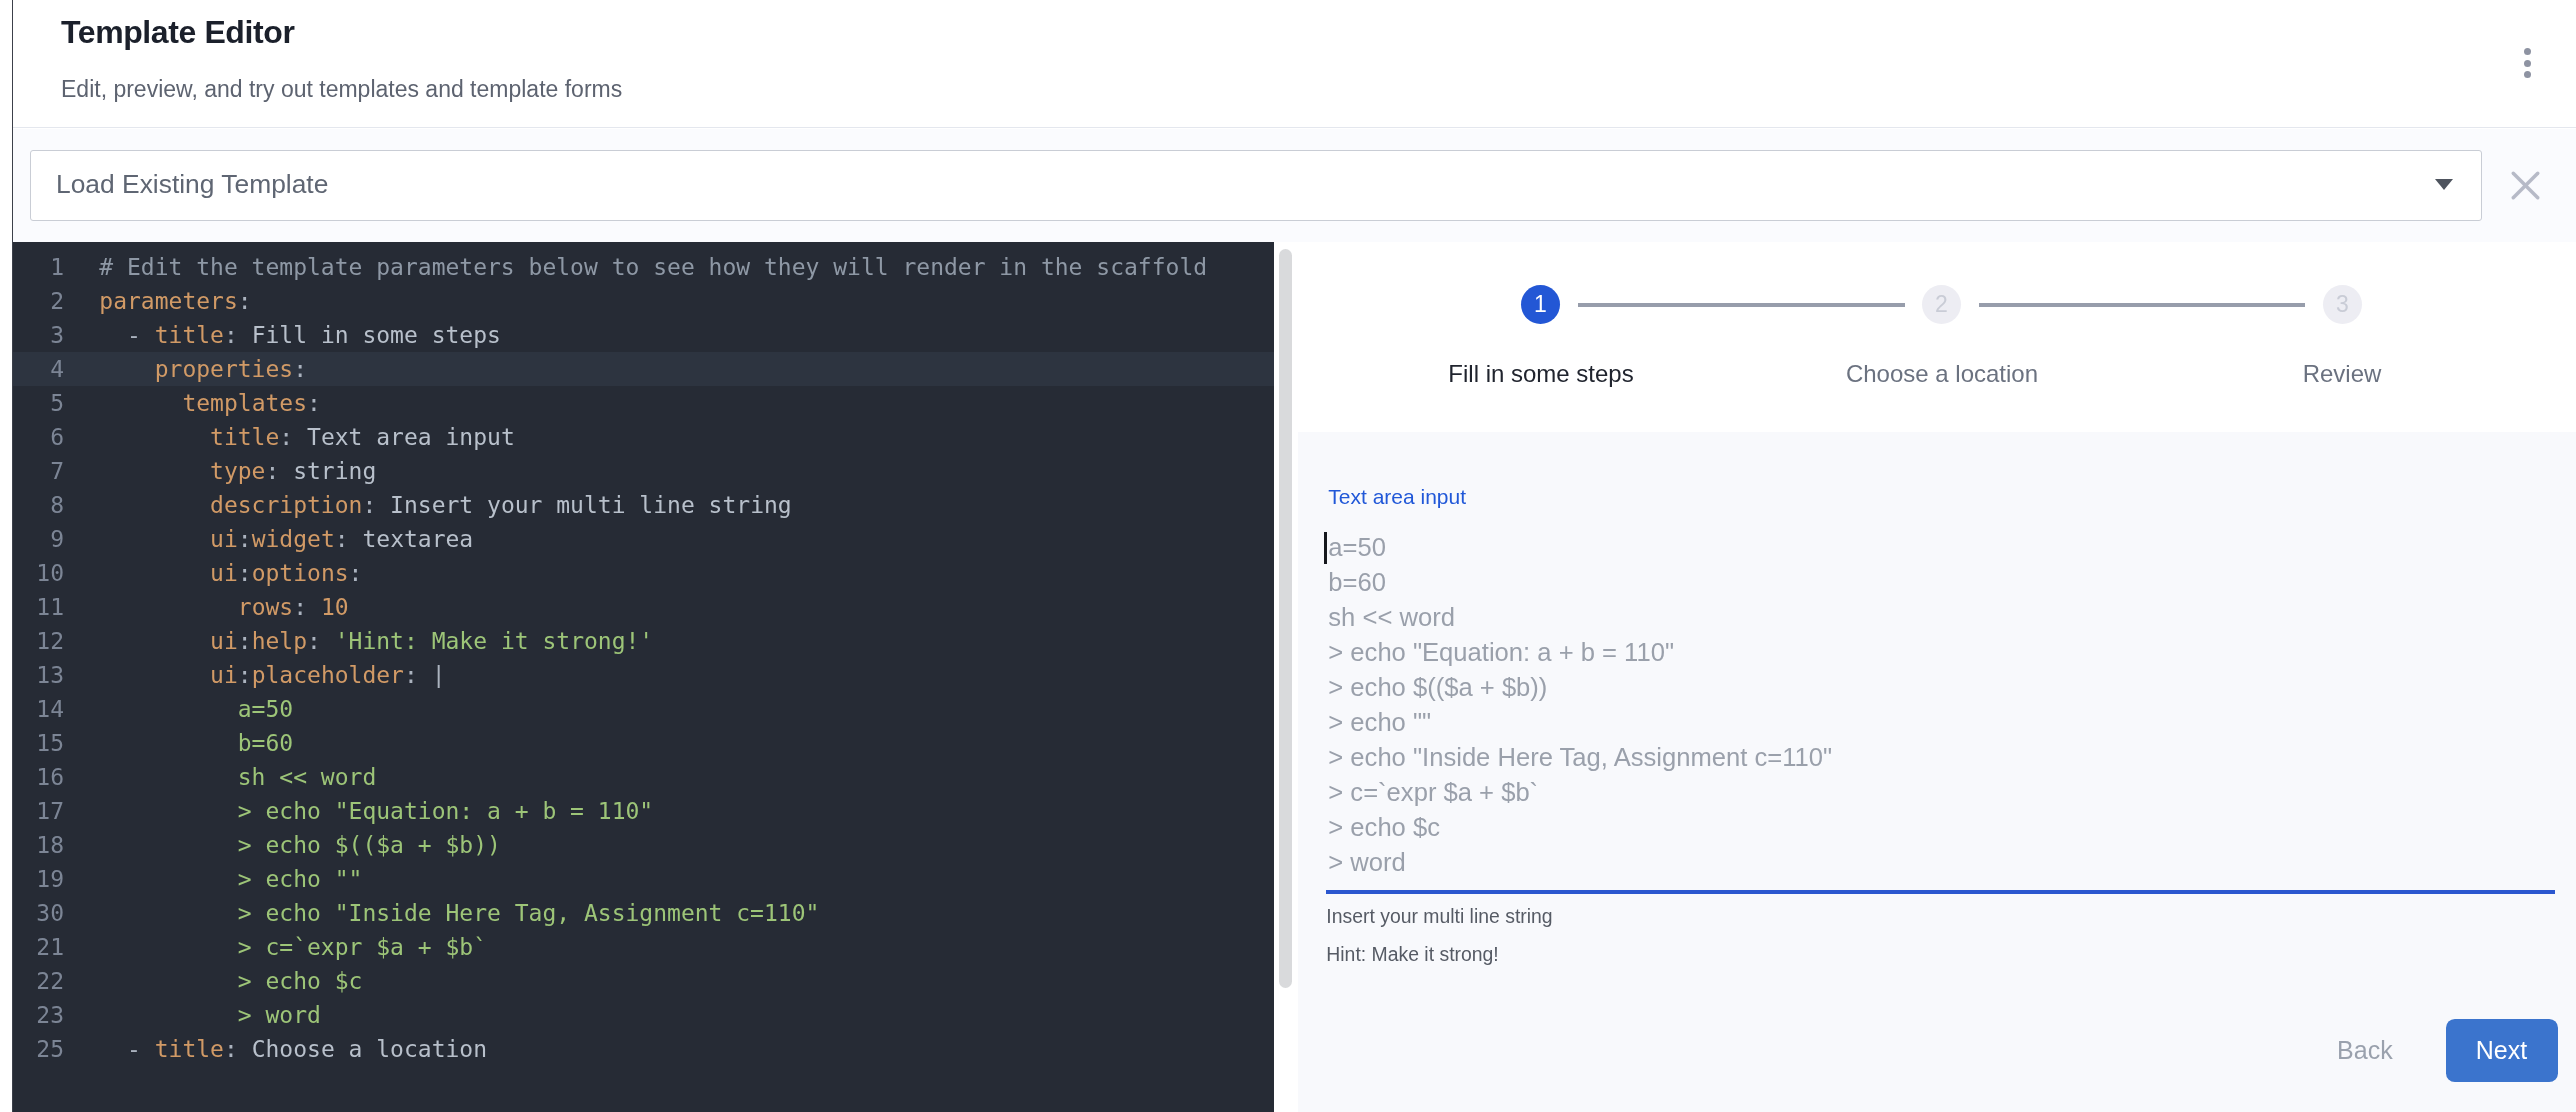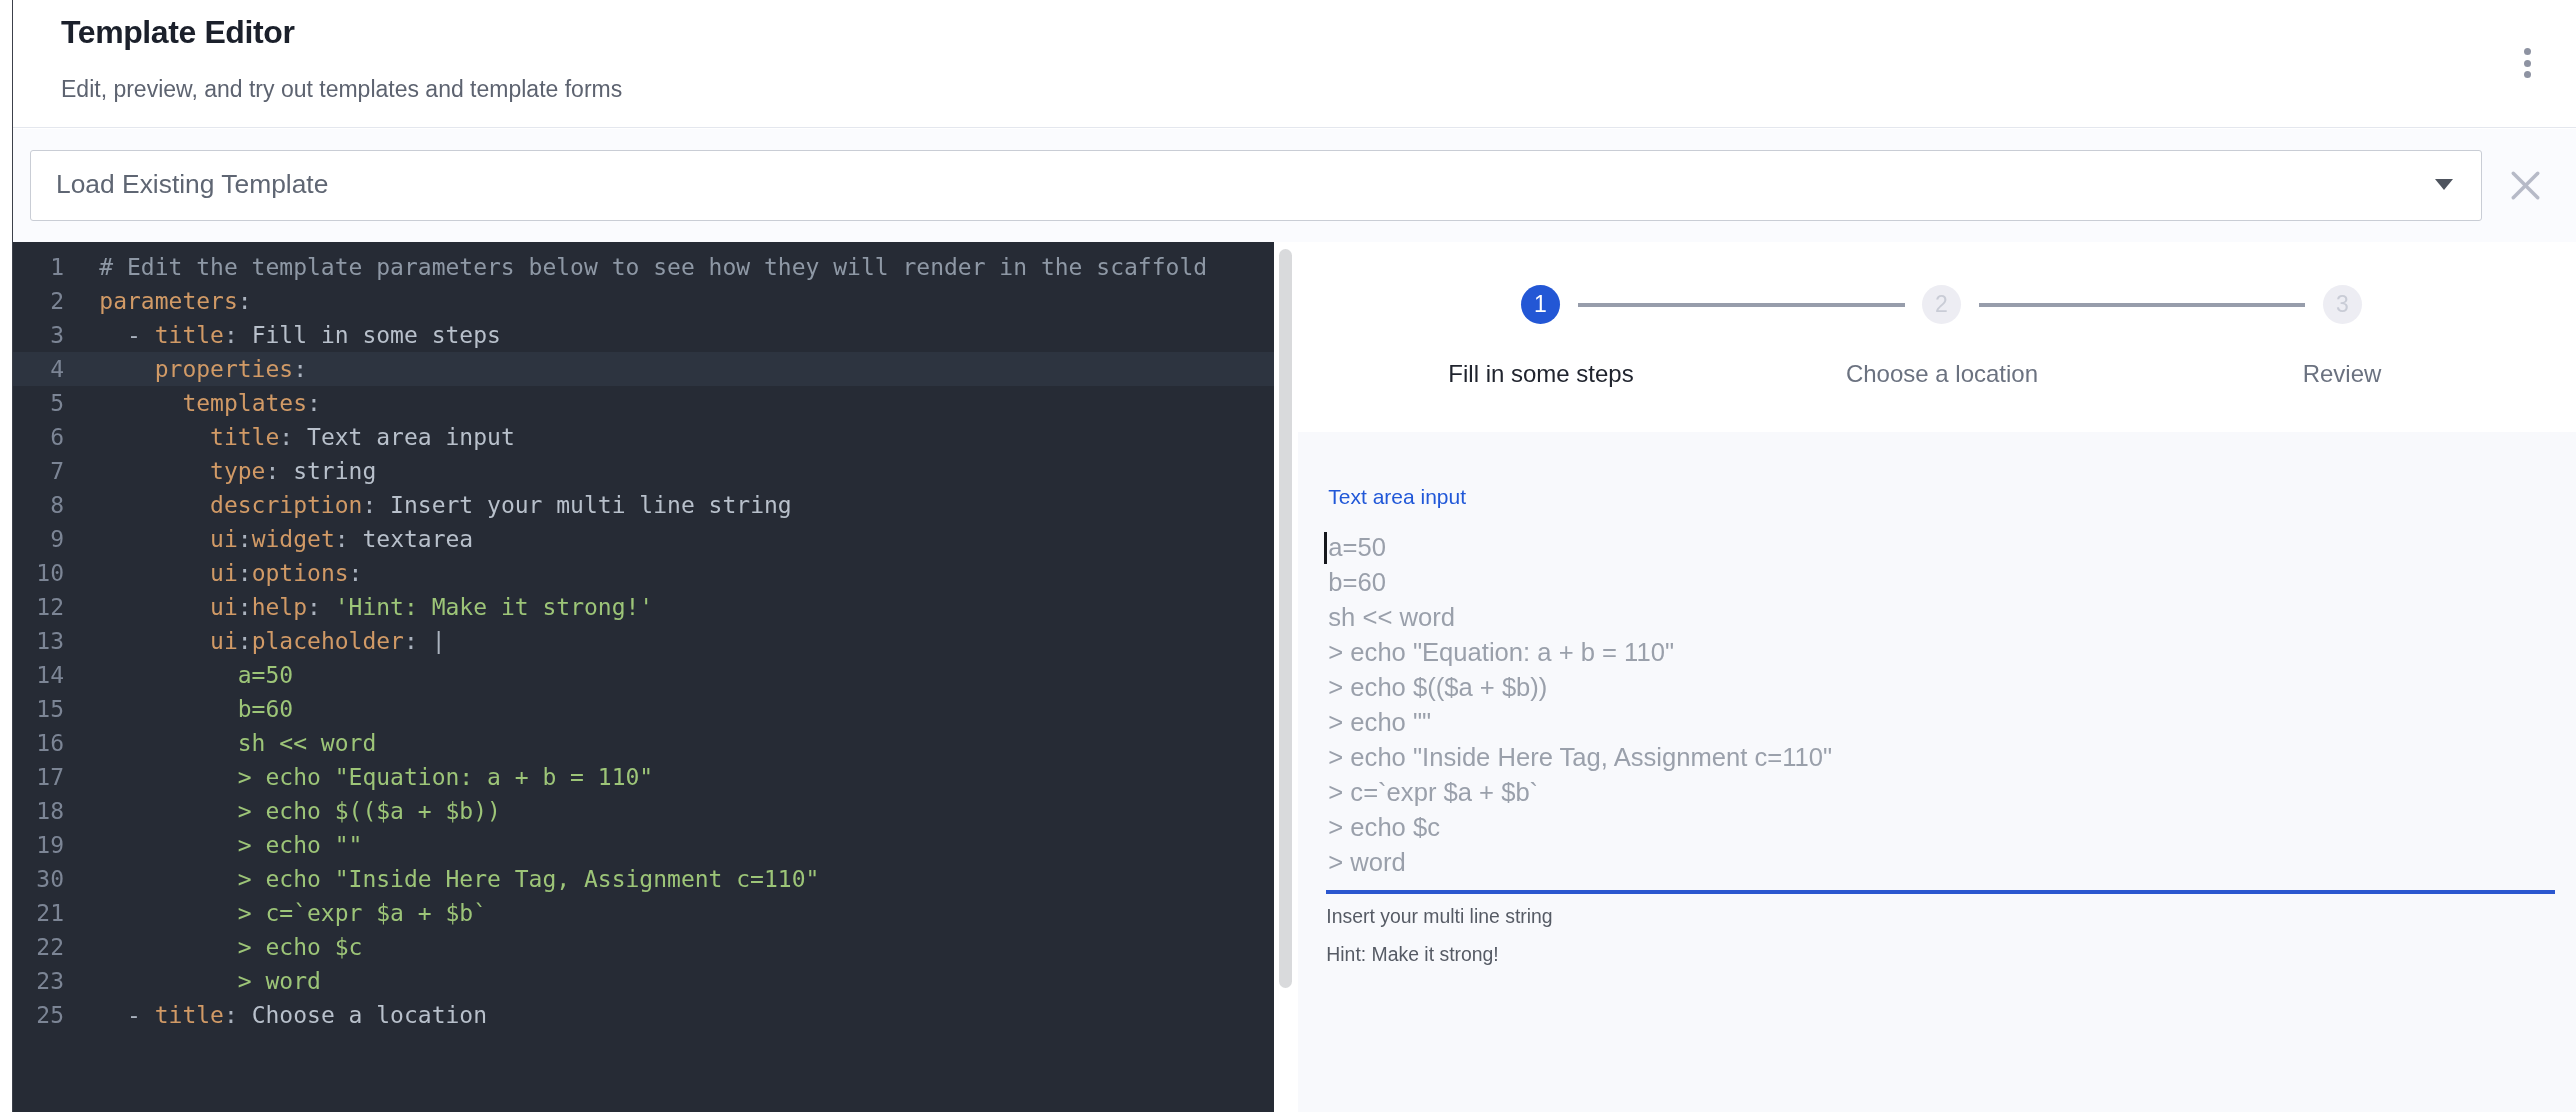--- a/index.html
+++ b/index.html
@@ -94,20 +94,21 @@
       <div class="code-line"><span class="ln">1</span><span class="lc"><span class="tok-com"># Edit the template parameters below to see how they will render in the scaffold</span></span></div>
       <div class="code-line"><span class="ln">2</span><span class="lc"><span class="tok-key">parameters</span><span class="tok-pun">:</span></span></div>
       <div class="code-line"><span class="ln">3</span><span class="lc"><span class="tok-pun">  - </span><span class="tok-key">title</span><span class="tok-pun">: </span><span class="tok-val">Fill in some steps</span></span></div>
       <div class="code-line active"><span class="ln">4</span><span class="lc"><span class="tok-pun">    </span><span class="tok-key">properties</span><span class="tok-pun">:</span></span></div>
       <div class="code-line"><span class="ln">5</span><span class="lc"><span class="tok-pun">      </span><span class="tok-key">templates</span><span class="tok-pun">:</span></span></div>
       <div class="code-line"><span class="ln">6</span><span class="lc"><span class="tok-pun">        </span><span class="tok-key">title</span><span class="tok-pun">: </span><span class="tok-val">Text area input</span></span></div>
       <div class="code-line"><span class="ln">7</span><span class="lc"><span class="tok-pun">        </span><span class="tok-key">type</span><span class="tok-pun">: </span><span class="tok-val">string</span></span></div>
       <div class="code-line"><span class="ln">8</span><span class="lc"><span class="tok-pun">        </span><span class="tok-key">description</span><span class="tok-pun">: </span><span class="tok-val">Insert your multi line string</span></span></div>
       <div class="code-line"><span class="ln">9</span><span class="lc"><span class="tok-pun">        </span><span class="tok-key">ui</span><span class="tok-pun">:</span><span class="tok-key">widget</span><span class="tok-pun">: </span><span class="tok-val">textarea</span></span></div>
       <div class="code-line"><span class="ln">10</span><span class="lc"><span class="tok-pun">        </span><span class="tok-key">ui</span><span class="tok-pun">:</span><span class="tok-key">options</span><span class="tok-pun">:</span></span></div>
+      <div class="code-line"><span class="ln">11</span><span class="lc"><span class="tok-pun">          </span><span class="tok-key">rows</span><span class="tok-pun">: </span><span class="tok-num">10</span></span></div>
       <div class="code-line"><span class="ln">12</span><span class="lc"><span class="tok-pun">        </span><span class="tok-key">ui</span><span class="tok-pun">:</span><span class="tok-key">help</span><span class="tok-pun">: </span><span class="tok-str">'Hint: Make it strong!'</span></span></div>
       <div class="code-line"><span class="ln">13</span><span class="lc"><span class="tok-pun">        </span><span class="tok-key">ui</span><span class="tok-pun">:</span><span class="tok-key">placeholder</span><span class="tok-pun">: </span><span class="tok-pun">|</span></span></div>
       <div class="code-line"><span class="ln">14</span><span class="lc"><span class="tok-str">          a=50</span></span></div>
       <div class="code-line"><span class="ln">15</span><span class="lc"><span class="tok-str">          b=60</span></span></div>
       <div class="code-line"><span class="ln">16</span><span class="lc"><span class="tok-str">          sh &lt;&lt; word</span></span></div>
       <div class="code-line"><span class="ln">17</span><span class="lc"><span class="tok-str">          &gt; echo "Equation: a + b = 110"</span></span></div>
       <div class="code-line"><span class="ln">18</span><span class="lc"><span class="tok-str">          &gt; echo $(($a + $b))</span></span></div>
       <div class="code-line"><span class="ln">19</span><span class="lc"><span class="tok-str">          &gt; echo ""</span></span></div>
       <div class="code-line"><span class="ln">30</span><span class="lc"><span class="tok-str">          &gt; echo "Inside Here Tag, Assignment c=110"</span></span></div>
       <div class="code-line"><span class="ln">21</span><span class="lc"><span class="tok-str">          &gt; c=`expr $a + $b`</span></span></div>
@@ -143,18 +144,22 @@
           <div class="ph-line">&gt; echo $(($a + $b))</div>
           <div class="ph-line">&gt; echo ""</div>
           <div class="ph-line">&gt; echo "Inside Here Tag, Assignment c=110"</div>
           <div class="ph-line">&gt; c=`expr $a + $b`</div>
           <div class="ph-line">&gt; echo $c</div>
           <div class="ph-line">&gt; word</div>
         </div>
       <div class="underline"></div>
       <div class="helper-desc">Insert your multi line string</div>
       <div class="helper-hint">Hint: Make it strong!</div>
+      <div class="btn-row">
+        <button class="back-btn">Back</button>
+        <button class="next-btn">Next</button>
+      </div>
     </div>
   </div>
 
   <div class="right-edge"></div>
 </div>
 
 
 </body></html>

